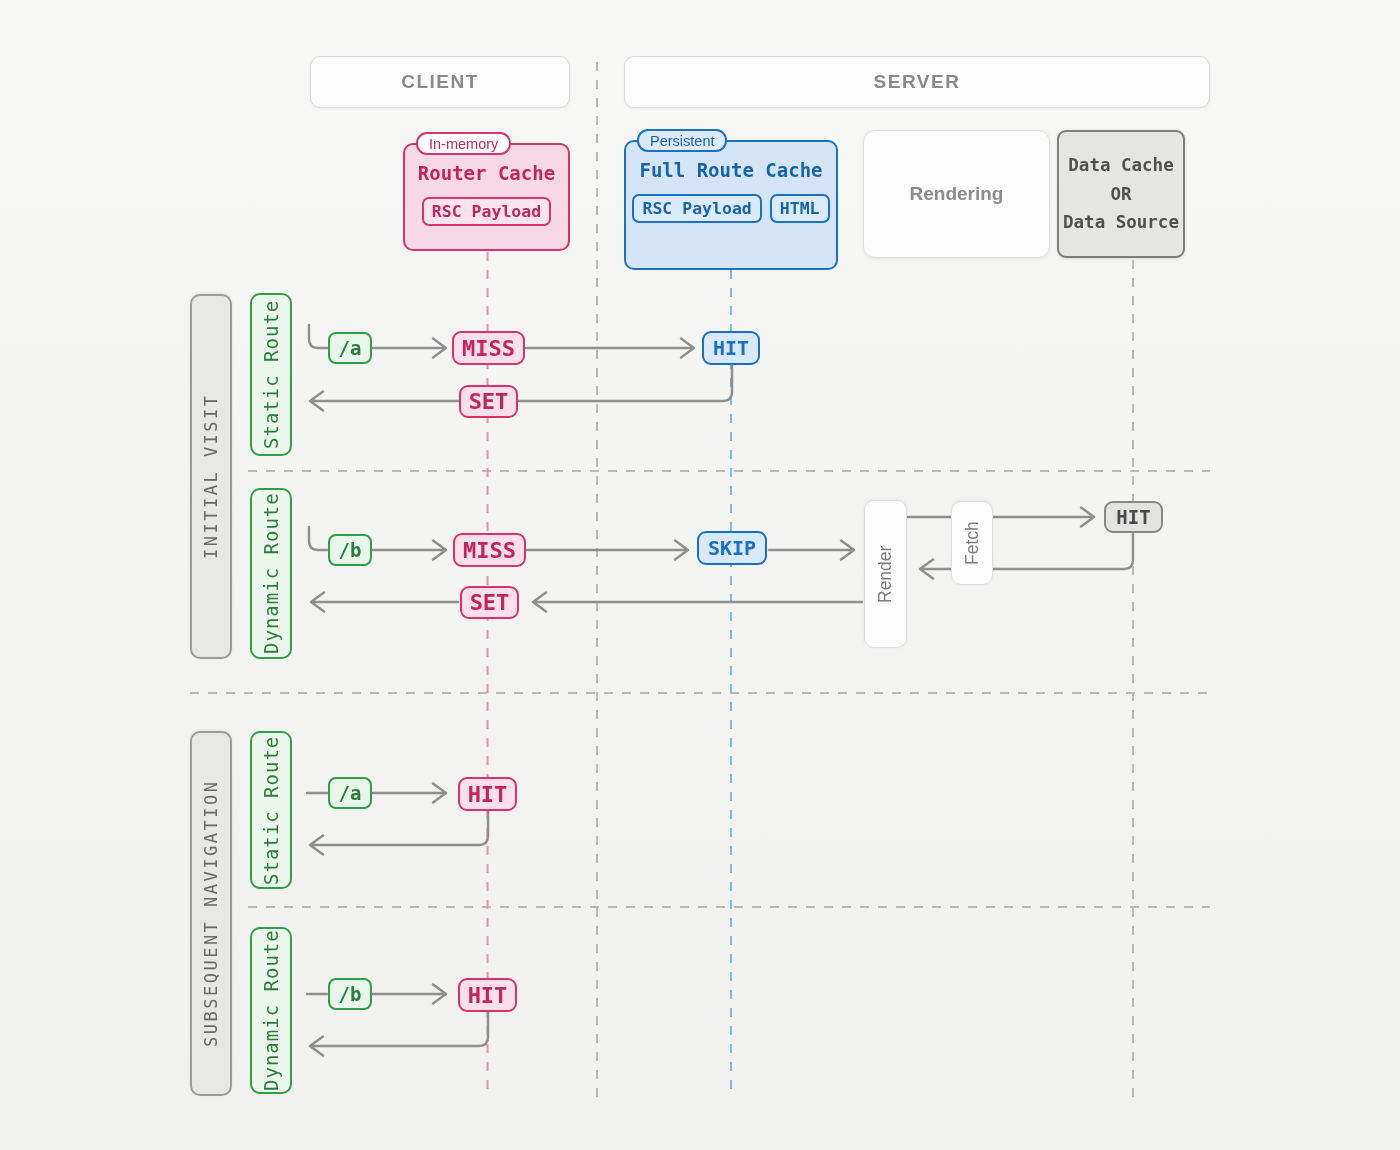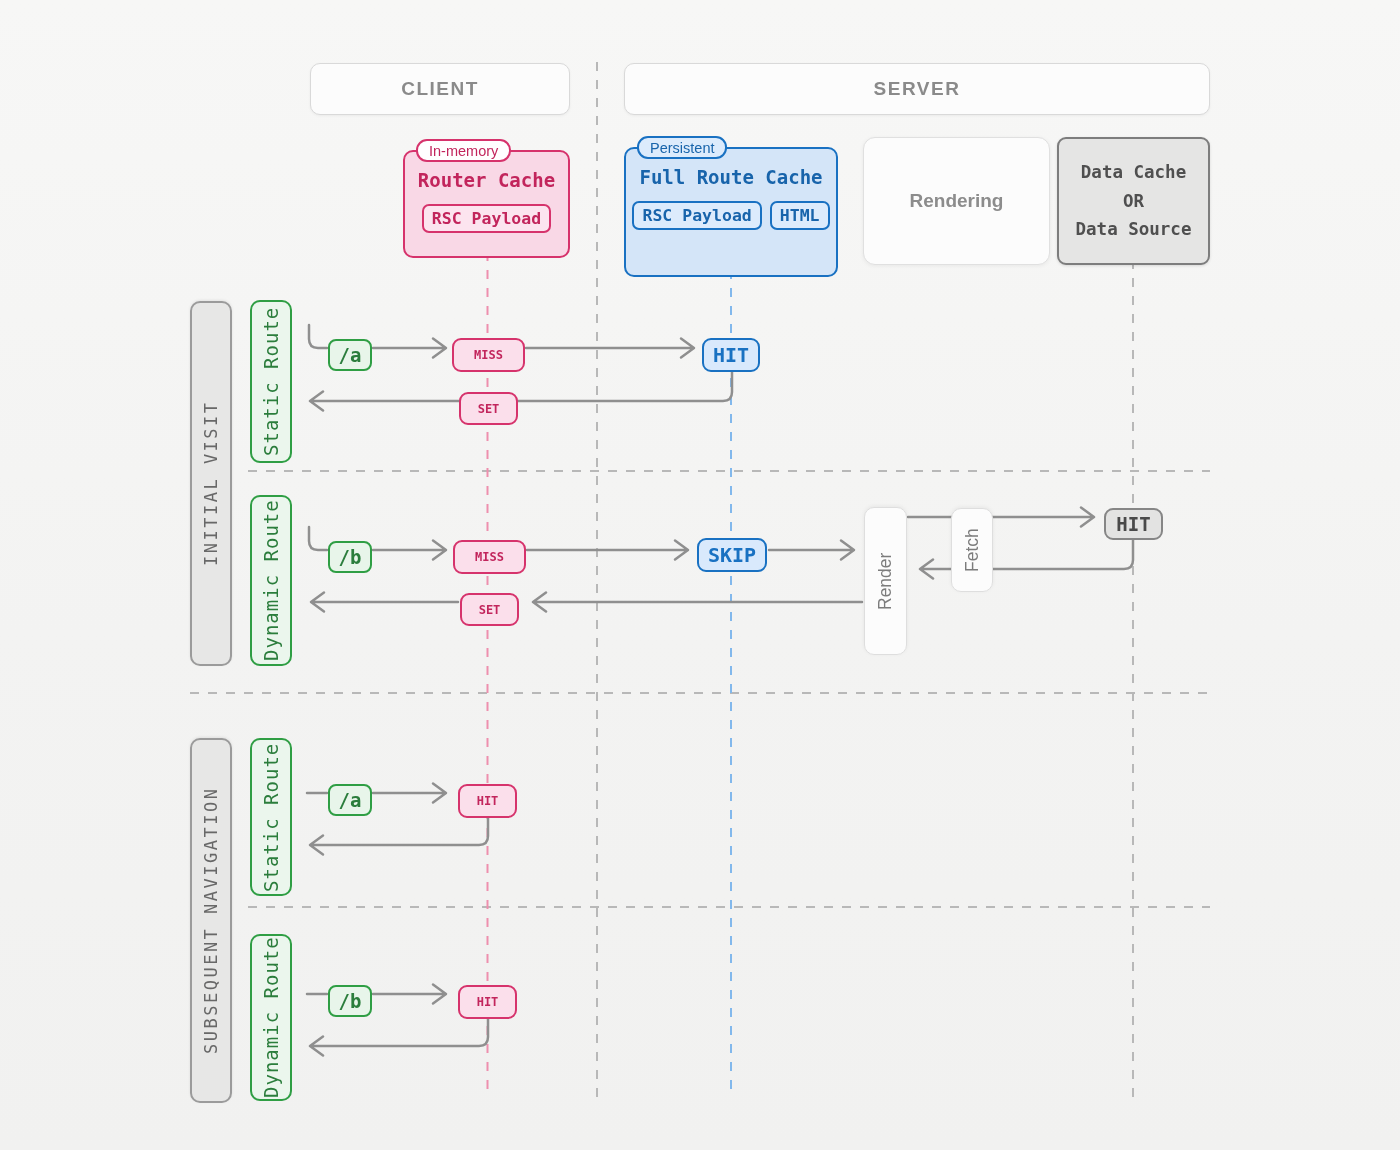--- a/index.html
+++ b/index.html
@@ -1,21 +1,21 @@
 <!DOCTYPE html>
 <html><head>
 <meta charset="utf-8">
 <style>
   html,body{margin:0;padding:0;}
   body{
     width:1400px;height:1150px;position:relative;overflow:hidden;
     background:linear-gradient(180deg,#f7f7f6 0%,#f3f3f2 55%,#f1f1f0 100%);
     font-family:"Liberation Sans",sans-serif;
   }
-  .abs{position:absolute;box-sizing:border-box;margin-top:7px;}
+  .abs{position:absolute;box-sizing:border-box;}
   svg.layer{position:absolute;left:0;top:0;z-index:1;}
   .node{z-index:2;}
 
   
   .lane-hdr{
     background:#fcfcfc;border:1.5px solid #d9d9d9;border-radius:10px;
     display:flex;align-items:center;justify-content:center;
     font-weight:bold;font-size:19px;letter-spacing:1.5px;color:#8a8a8a;
     box-shadow:0 1px 3px rgba(0,0,0,.05);
   }
@@ -73,21 +73,21 @@
     border-radius:10px;font-family:"Liberation Sans",sans-serif;
     font-size:17.5px;box-shadow:0 1px 4px rgba(0,0,0,.06);}
 
   
   .chip{
     display:flex;align-items:center;justify-content:center;
     font-family:"DejaVu Sans Mono","Liberation Mono",monospace;
     font-weight:bold;border-radius:9px;white-space:nowrap;
   }
   .cgreen{background:#e8f5ea;border:2.5px solid #2f9e44;color:#2b7d3c;font-size:19px;border-radius:8px;}
-  .cpink{background:#fbdfeb;border:2.5px solid #d6336c;color:#c2255c;font-size:12px;}
+  .cpink{background:#fbdfeb;border:2.5px solid #d6336c;color:#c2255c;font-size:22px;}
   .cblue{background:#d9e9fc;border:2.5px solid #1971c2;color:#1971c2;font-size:20px;}
   .cgray{background:#e3e3e2;border:2.5px solid #868686;color:#4a4a4a;font-size:19px;}
 </style>
 </head>
 <body>
 
 <svg class="layer" width="1400" height="1150" viewBox="0 0 1400 1150">
   <g stroke="#b8b8b8" stroke-width="2" stroke-dasharray="9 9" fill="none">
     <path d="M597,62 V1098"></path>
     <path d="M1133,260 V1098"></path>
@@ -145,21 +145,21 @@
   <div class="chiprow">
     <span class="mchip">RSC Payload</span>
     <span class="mchip">HTML</span>
   </div>
 </div>
 
 <div class="abs node plainbox" style="left:863px;top:130px;width:187px;height:128px;">
   <span>Rendering</span>
 </div>
 
-<div class="abs node graybox" style="left:1057px;top:130px;width:153px;height:128px;">
+<div class="abs node graybox" style="left:1057px;top:130px;width:128px;height:128px;">
   <span>Data Cache</span>
   <span>OR</span>
   <span>Data Source</span>
 </div>
 
 <div class="abs node vlabel vgray" style="left:190px;top:294px;width:42px;height:365px;">INITIAL VISIT</div>
 <div class="abs node vlabel vgreen" style="left:250px;top:293px;width:42px;height:163px;">Static Route</div>
 <div class="abs node vlabel vgreen" style="left:250px;top:488px;width:42px;height:171px;">Dynamic Route</div>
 <div class="abs node vlabel vgray" style="left:190px;top:731px;width:42px;height:365px;">SUBSEQUENT NAVIGATION</div>
 <div class="abs node vlabel vgreen" style="left:250px;top:731px;width:42px;height:158px;">Static Route</div>

